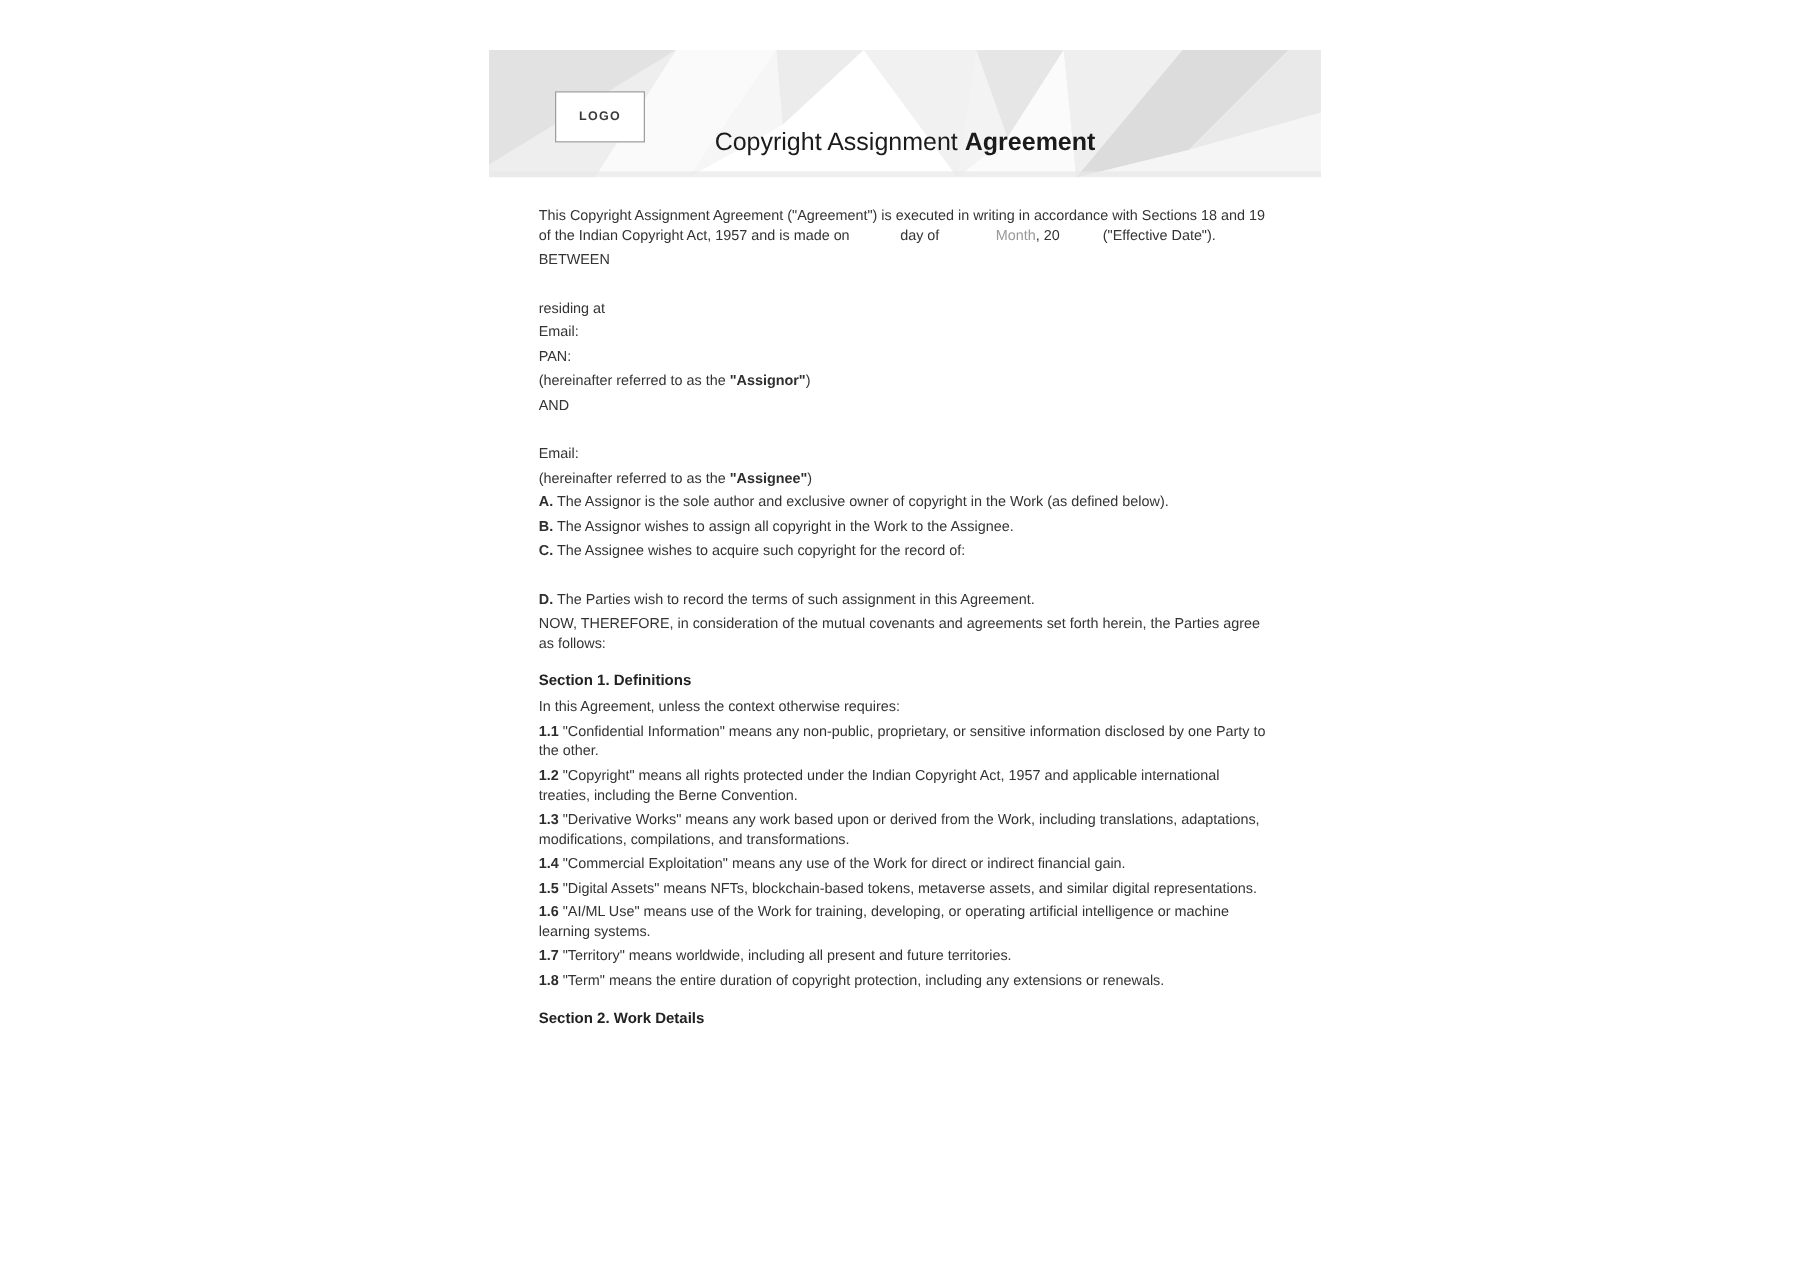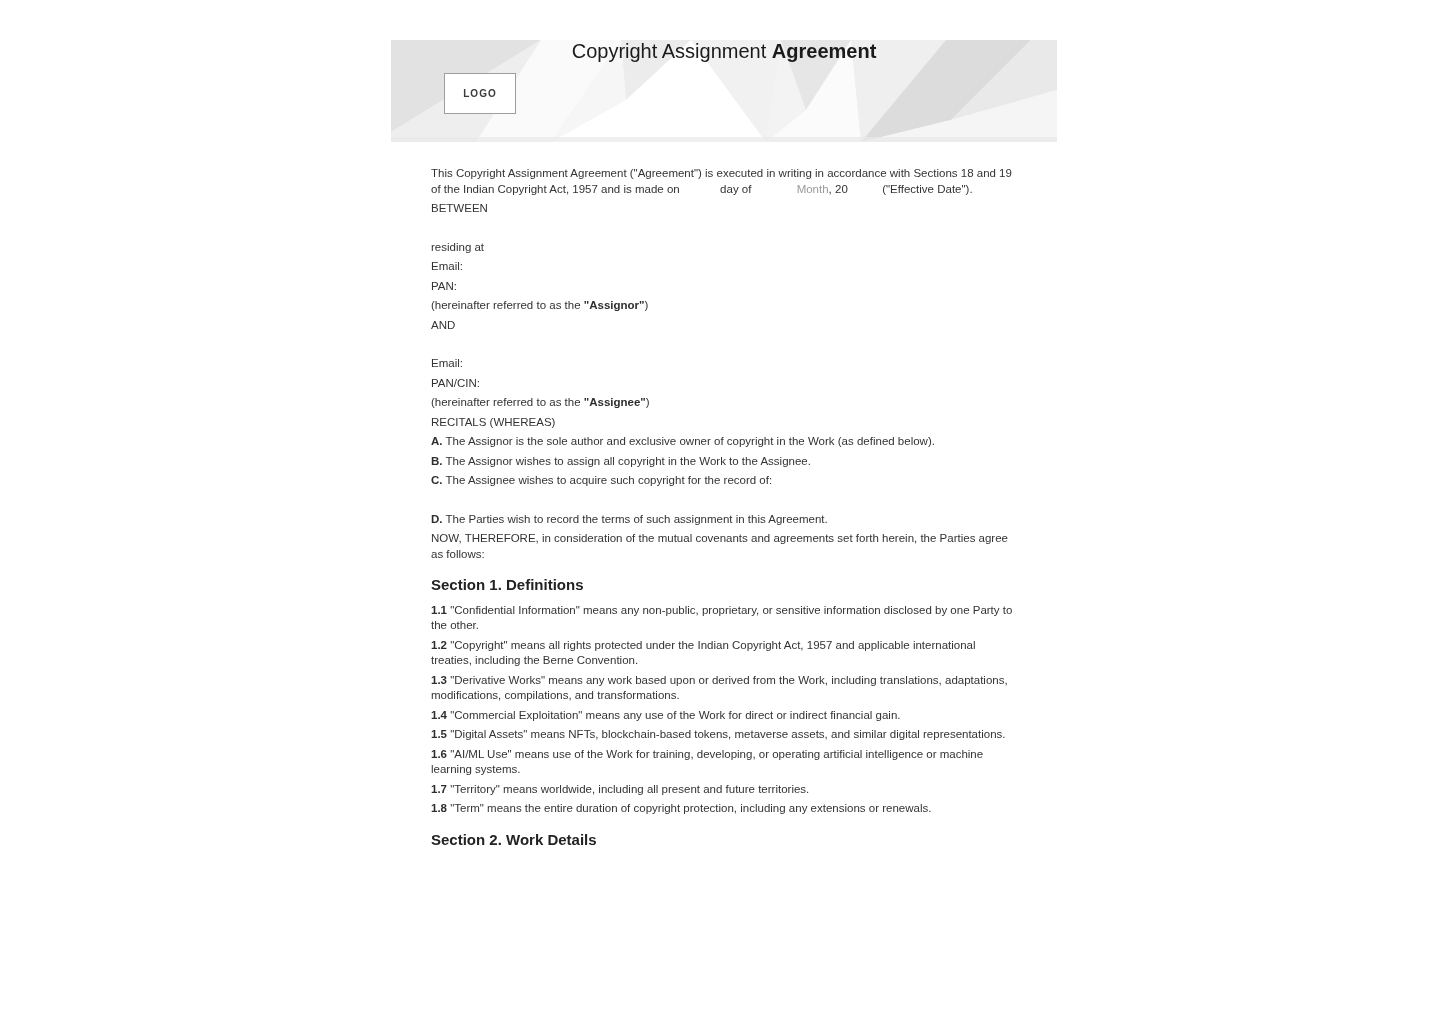--- a/index.html
+++ b/index.html
@@ -44,43 +44,43 @@
     letter-spacing: 1px;
     color: #3a3a3a;
   }
   .doc-title {
     position: absolute;
     left: 0;
     right: 0;
     top: 0;
     bottom: 0;
     display: flex;
-    align-items: flex-start;
+    align-items: flex-end;
     justify-content: center;
-    margin: 0;
+    margin: 16px;
     font-size: 20px;
     font-weight: normal;
     color: #1b1b1b;
     white-space: pre;
   }
   .doc-title b { font-weight: bold; }
   .doc-body {
     padding: 24px 40px 60px 40px;
     color: #333333;
     font-size: 11.5px;
     line-height: 1.35;
   }
   .doc-body p { margin: 0 0 4px 0; }
   .doc-body b { font-weight: bold; color: #2e2e2e; }
   .blank-row { height: 19px; }
   .gap-wide  { display: inline-block; width: 34px; }
   .gap-med   { display: inline-block; width: 28px; }
   .muted { color: #999999; padding-left: 42px; }
   h2 {
-    font-size: 15px;
+    font-size: 12px;
     font-weight: bold;
     color: #222222;
     margin: 13px 0 7px 0;
   }
 </style>
 </head>
 <body>
 
 <div class="page">
 
@@ -122,33 +122,32 @@
 
     <div class="blank-row"></div>
     <p>residing at</p>
     <p>Email:</p>
     <p>PAN:</p>
     <p><span>(hereinafter referred to as the </span><b>"Assignor"</b><span>)</span></p>
     <p>AND</p>
 
     <div class="blank-row"></div>
     <p>Email:</p>
-    <p>PAN/CIN:</p>
     <p><span>(hereinafter referred to as the </span><b>"Assignee"</b><span>)</span></p>
 
-    <p>RECITALS (WHEREAS)</p>
 
     <p><b>A.</b> <span>The Assignor is the sole author and exclusive owner of copyright in the Work (as defined below).</span></p>
     <p><b>B.</b> <span>The Assignor wishes to assign all copyright in the Work to the Assignee.</span></p>
     <p><b>C.</b> <span>The Assignee wishes to acquire such copyright for the record of:</span></p>
     <div class="blank-row"></div>
     <p><b>D.</b> <span>The Parties wish to record the terms of such assignment in this Agreement.</span></p>
     <p>NOW, THEREFORE, in consideration of the mutual covenants and agreements set forth herein, the Parties agree as follows:</p>
 
     <h2>Section 1. Definitions</h2>
+    <p>In this Agreement, unless the context otherwise requires:</p>
     <p><b>1.1</b> <span>"Confidential Information" means any non-public, proprietary, or sensitive information disclosed by one Party to the other.</span></p>
     <p><b>1.2</b> <span>"Copyright" means all rights protected under the Indian Copyright Act, 1957 and applicable international treaties, including the Berne Convention.</span></p>
     <p><b>1.3</b> <span>"Derivative Works" means any work based upon or derived from the Work, including translations, adaptations, modifications, compilations, and transformations.</span></p>
     <p><b>1.4</b> <span>"Commercial Exploitation" means any use of the Work for direct or indirect financial gain.</span></p>
     <p><b>1.5</b> <span>"Digital Assets" means NFTs, blockchain-based tokens, metaverse assets, and similar digital representations.</span></p>
     <p><b>1.6</b> <span>"AI/ML Use" means use of the Work for training, developing, or operating artificial intelligence or machine learning systems.</span></p>
     <p><b>1.7</b> <span>"Territory" means worldwide, including all present and future territories.</span></p>
     <p><b>1.8</b> <span>"Term" means the entire duration of copyright protection, including any extensions or renewals.</span></p>
 
     <h2>Section 2. Work Details</h2>

